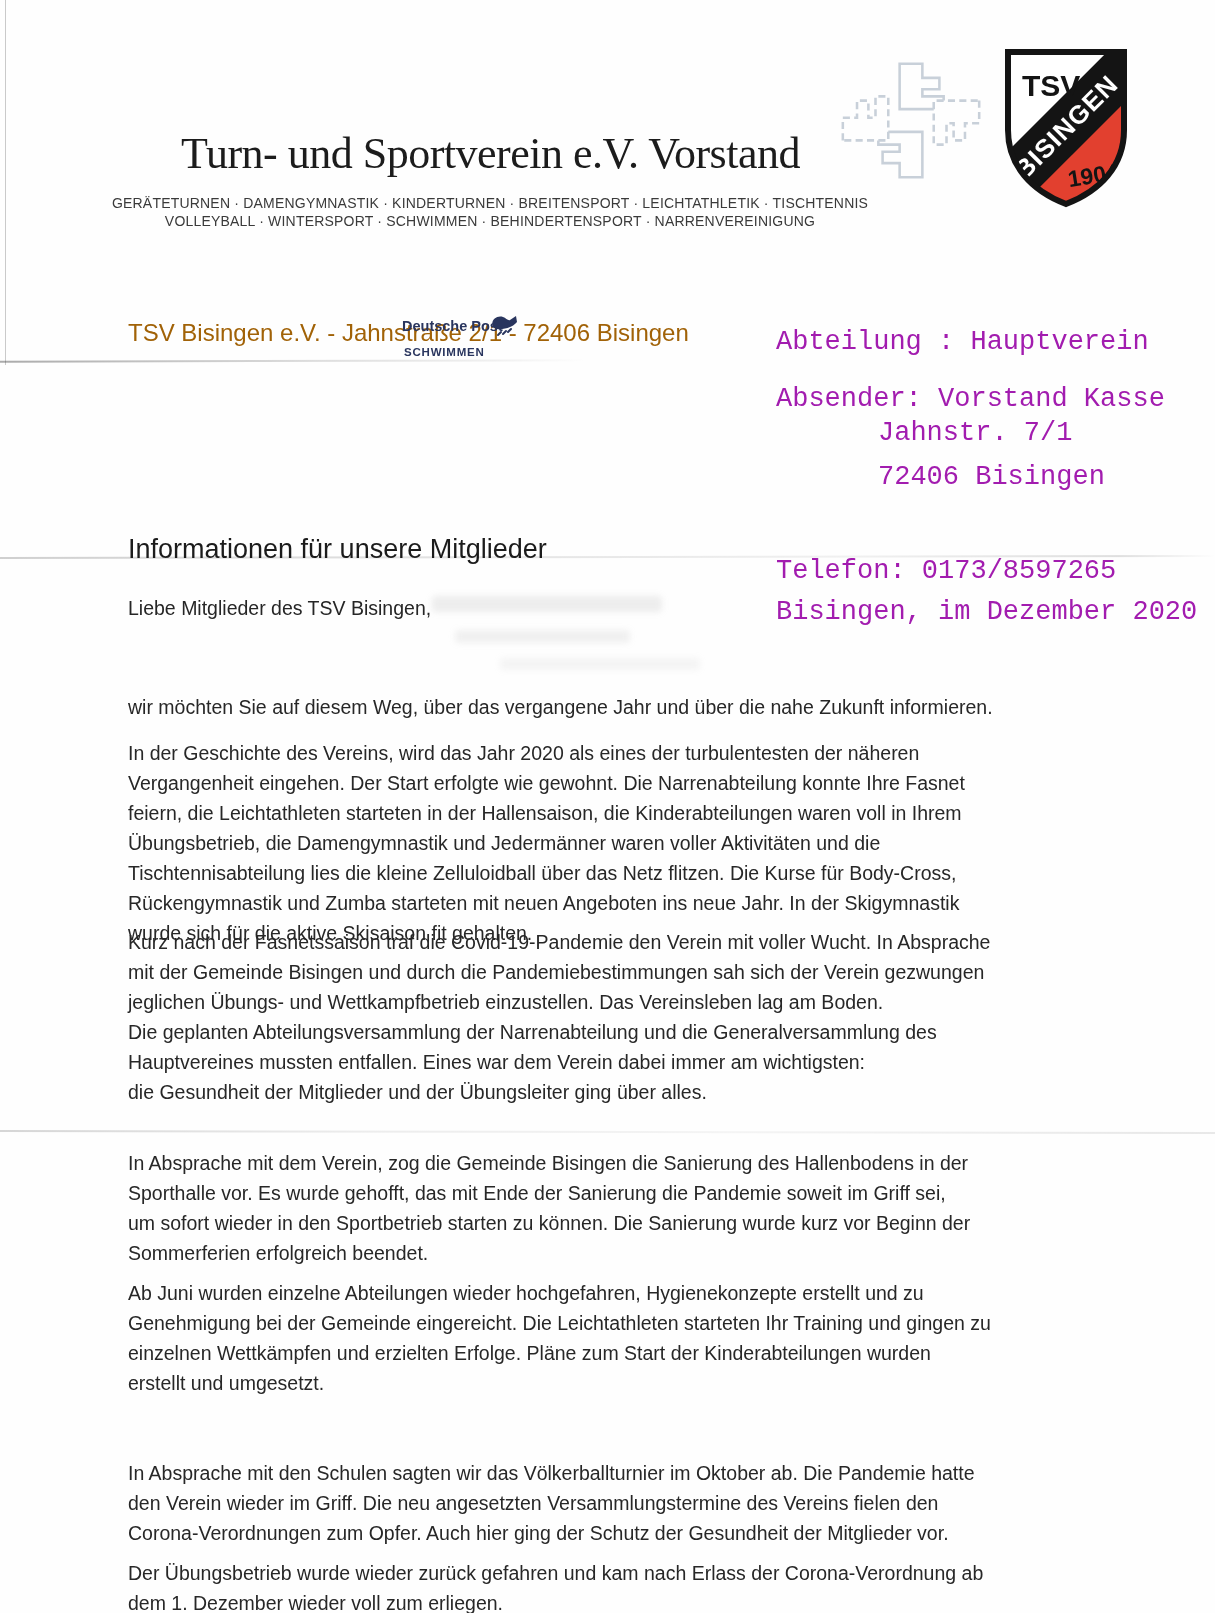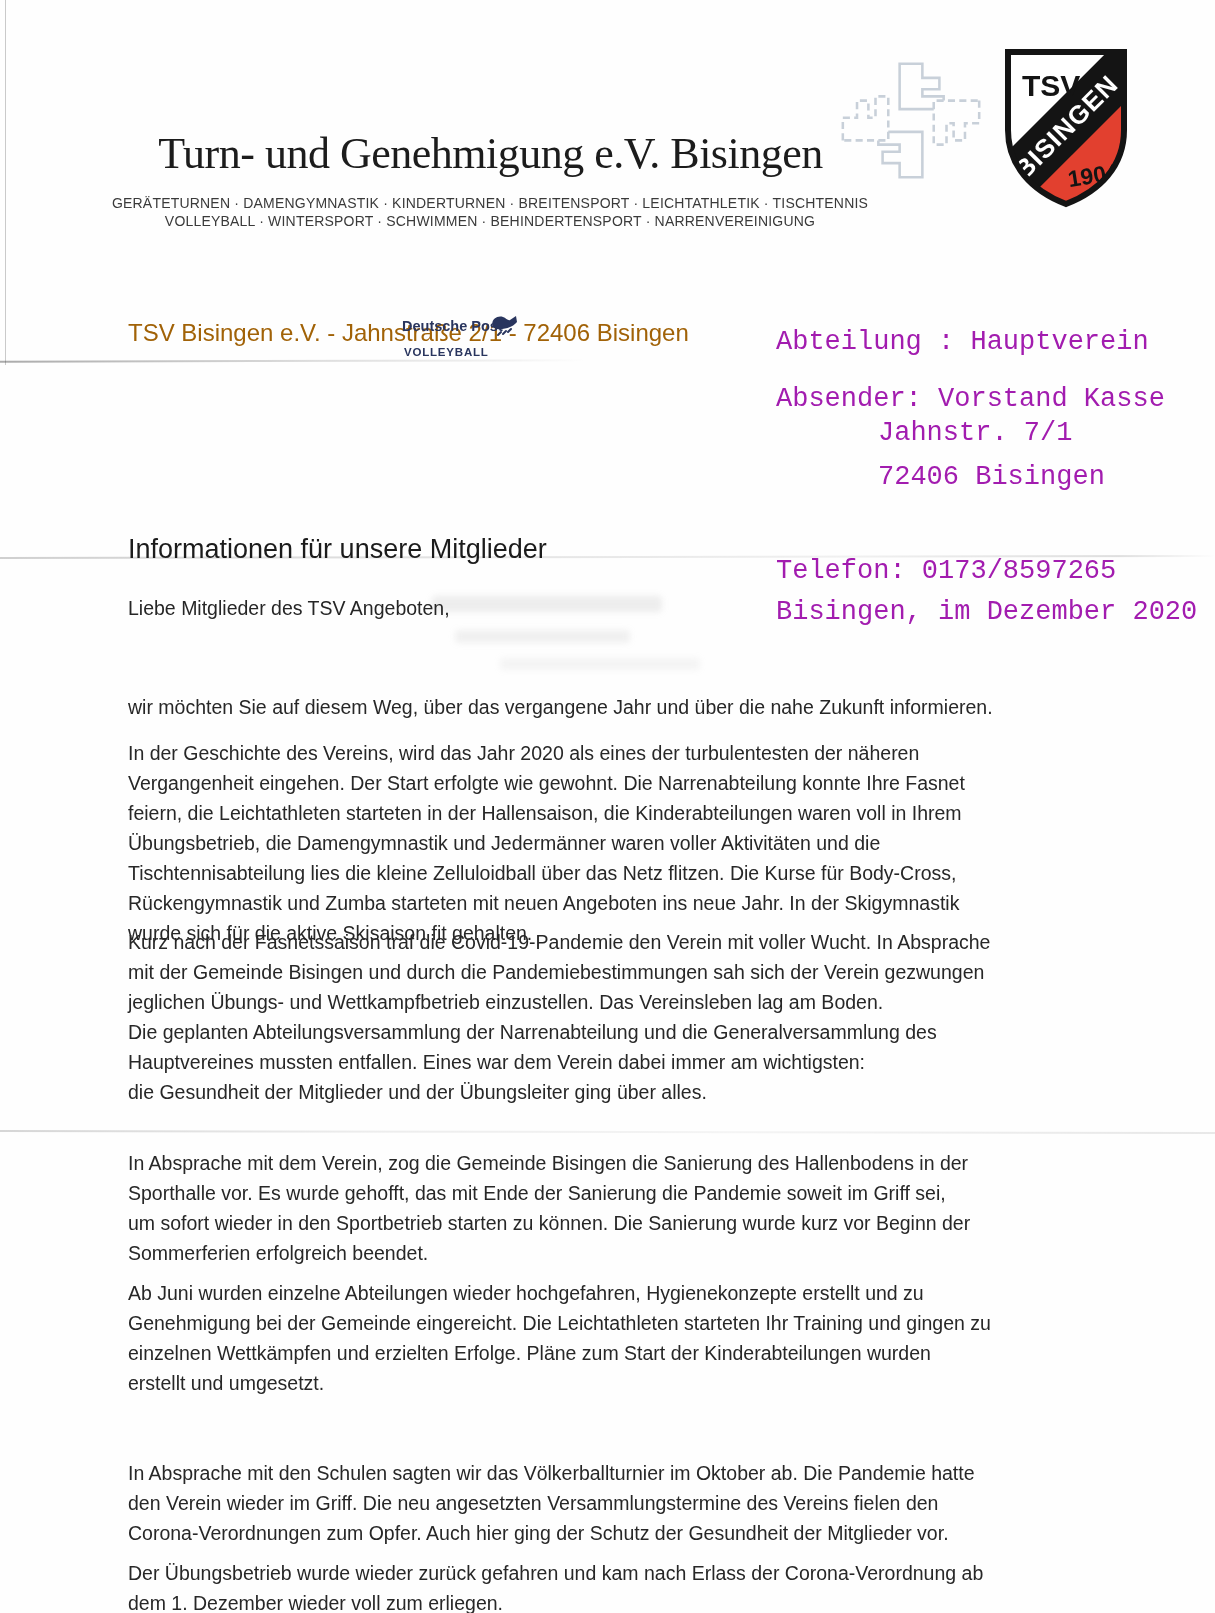--- a/index.html
+++ b/index.html
@@ -66,21 +66,21 @@
 <div class="page">
 
   <div class="edge-line"></div>
   <div class="crease crease-a"></div>
   <div class="crease crease-b"></div>
   <div class="crease crease-c"></div>
   <div class="ghost ghost-1"></div>
   <div class="ghost ghost-2"></div>
   <div class="ghost ghost-3"></div>
 
-  <div class="club-title">Turn- und Genehmigung e.V. Bisingen</div>
+  <div class="club-title">Turn- und Sportverein e.V. Vorstand</div>
   <div class="dept-lines">
     <div>GERÄTETURNEN · DAMENGYMNASTIK · KINDERTURNEN · BREITENSPORT · LEICHTATHLETIK · TISCHTENNIS</div>
     <div>VOLLEYBALL · WINTERSPORT · SCHWIMMEN · BEHINDERTENSPORT · NARRENVEREINIGUNG</div>
   </div>
 
   <svg class="turner-cross" width="150" height="125" viewBox="0 0 104 88">
     <g stroke="#b7c1cd" stroke-width="1.8" fill="#ffffff">
       <path d="M44,4 h16 v10 h12 v8 h-12 v5 h15 v9 h-31 z"></path>
       <path d="M100,30 v16 h-10 v12 h-8 v-12 h-5 v15 h-9 v-31 z" stroke-dasharray="5 3"></path>
       <path d="M60,84 h-16 v-10 h-12 v-8 h12 v-5 h-15 v-9 h31 z"></path>
@@ -108,31 +108,31 @@
   <div class="sender-line">TSV Bisingen e.V. - Jahnstraße 2/1 - 72406 Bisingen</div>
   <div class="post-brand" style="color:#29355e">Deutsche Post</div>
   <svg class="posthorn" width="30" height="26" viewBox="0 0 30 26">
     <path d="M4,14 C1,7 8,2 14,4 C17,5 19,8 21,7 L27,3 L28,9 C24,14 15,17 8,16 Z" fill="#29355e"></path>
     <g stroke="#29355e" stroke-width="2" stroke-linecap="round">
       <line x1="12" y1="19" x2="9" y2="22"></line>
       <line x1="17" y1="18" x2="14" y2="21"></line>
       <line x1="22" y1="16" x2="19" y2="19"></line>
     </g>
   </svg>
-  <div class="post-product" style="color:#29355e">VOLLEYBALL</div>
+  <div class="post-product" style="color:#29355e">SCHWIMMEN</div>
 
   <div class="info-row" style="left:776px;top:327px">Abteilung : Hauptverein</div>
   <div class="info-row" style="left:776px;top:384px">Absender: Vorstand Kasse</div>
   <div class="info-row" style="left:878px;top:418px">Jahnstr. 7/1</div>
   <div class="info-row" style="left:878px;top:462px">72406 Bisingen</div>
   <div class="info-row" style="left:776px;top:556px">Telefon: 0173/8597265</div>
   <div class="info-row" style="left:776px;top:597px">Bisingen, im Dezember 2020</div>
 
   <div class="letter-heading">Informationen für unsere Mitglieder</div>
-  <div class="salutation">Liebe Mitglieder des TSV Angeboten,</div>
+  <div class="salutation">Liebe Mitglieder des TSV Bisingen,</div>
 
   <div class="para" style="top:692px">wir möchten Sie auf diesem Weg, über das vergangene Jahr und über die nahe Zukunft informieren.</div>
   <div class="para" style="top:738px">In der Geschichte des Vereins, wird das Jahr 2020 als eines der turbulentesten der näheren
 Vergangenheit eingehen. Der Start erfolgte wie gewohnt. Die Narrenabteilung konnte Ihre Fasnet
 feiern, die Leichtathleten starteten in der Hallensaison, die Kinderabteilungen waren voll in Ihrem
 Übungsbetrieb, die Damengymnastik  und Jedermänner waren voller Aktivitäten und die
 Tischtennisabteilung lies die kleine Zelluloidball über das Netz flitzen. Die Kurse für Body-Cross,
 Rückengymnastik und  Zumba starteten mit neuen Angeboten ins neue Jahr. In der Skigymnastik
 wurde sich für die aktive Skisaison fit gehalten.</div>
   <div class="para" style="top:927px">Kurz nach der Fasnetssaison traf die Covid-19-Pandemie den Verein mit voller Wucht. In Absprache

